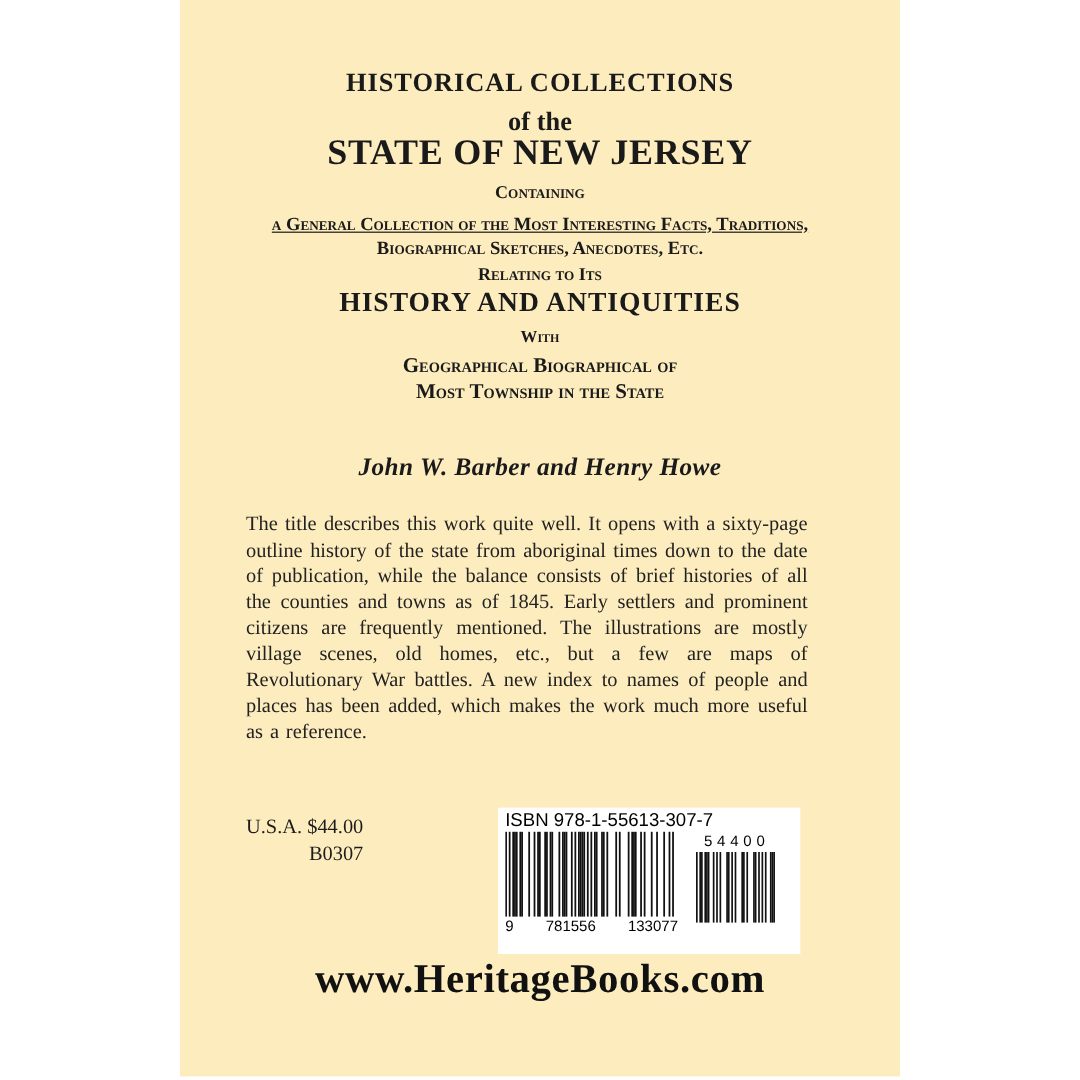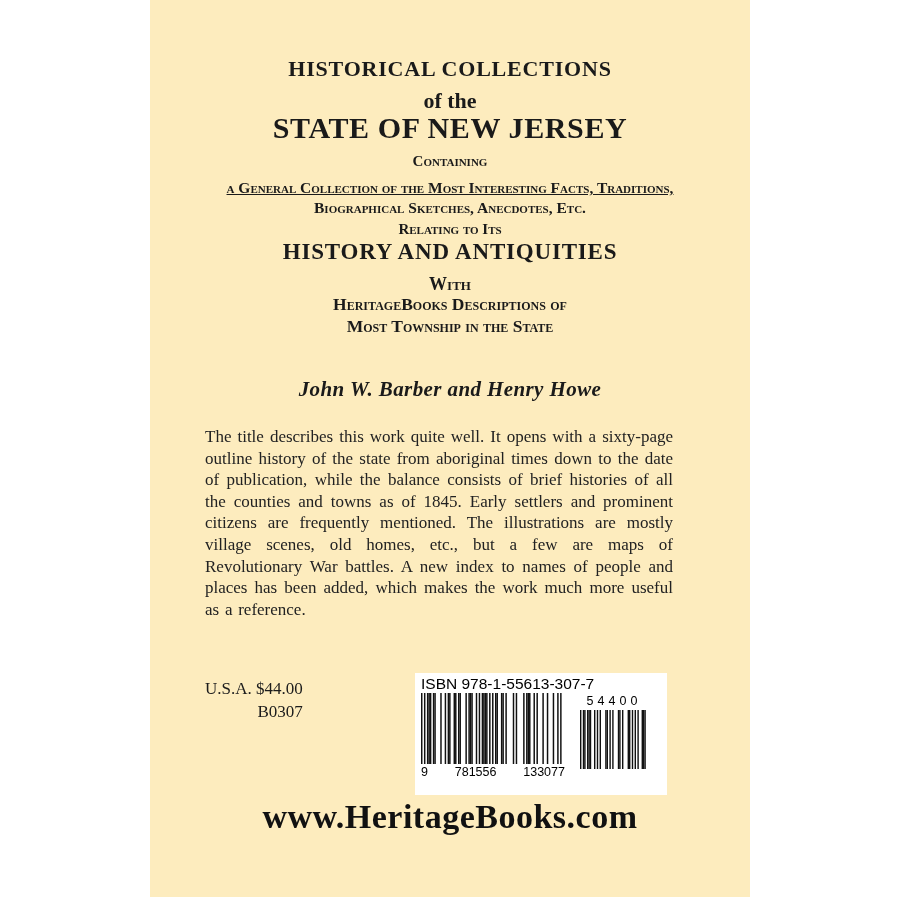--- a/index.html
+++ b/index.html
@@ -22,21 +22,21 @@
   .t-series   { top: 56px;  font-size: 22px; font-weight: bold; letter-spacing: 0.8px; }
   .t-ofthe    { top: 88px;  font-size: 22px; font-weight: 600; }
   .t-main     { top: 111px; font-size: 30px; font-weight: bold; letter-spacing: 0.6px; }
 
   .sc  { font-variant: small-caps; font-weight: bold; }
   .t-containing { top: 153px; font-size: 15px; }
   .t-coll1      { top: 179px; font-size: 15.5px; text-decoration: underline; }
   .t-coll2      { top: 199px; font-size: 15.5px; }
   .t-relating   { top: 221px; font-size: 15px; }
   .t-history    { top: 239px; font-size: 23px; font-weight: bold; letter-spacing: 0.8px; }
-  .t-with       { top: 274px; font-size: 18px; }
+  .t-with       { top: 274px; font-size: 14px; }
   .t-geo1       { top: 294px; font-size: 17.5px; }
   .t-geo2       { top: 316px; font-size: 17.5px; }
 
   .t-authors  { top: 377px; font-size: 21px; font-style: italic; font-weight: 600; letter-spacing: 0.4px; }
 
   .desc {
     position: absolute;
     left: 55px; top: 426px; width: 468px;
     font-size: 17px; line-height: 21.6px;
     text-align: justify;
@@ -85,21 +85,21 @@
   <div class="abs sc t-containing">Containing</div>
 
   <div class="abs t-main">STATE OF NEW JERSEY</div>
   <div class="abs sc t-coll1">a General Collection of the Most Interesting Facts, Traditions,</div>
   <div class="abs sc t-coll2">Biographical Sketches, Anecdotes, Etc.</div>
   <div class="abs sc t-relating">Relating to Its</div>
 
   <div class="abs t-history">HISTORY AND ANTIQUITIES</div>
 
   <div class="abs sc t-with">With</div>
-  <div class="abs sc t-geo1">HeritageBooks Descriptions of</div>
+  <div class="abs sc t-geo1">Geographical Biographical of</div>
   <div class="abs sc t-geo2">Most Township in the State</div>
 
   <div class="abs t-authors">John W. Barber and Henry Howe</div>
 
   <p class="desc">The title describes this work quite well. It opens with a sixty-page outline history of the state from aboriginal times down to the date of publication, while the balance consists of brief histories of all the counties and towns as of 1845. Early settlers and prominent citizens are frequently mentioned. The illustrations are mostly village scenes, old homes, etc., but a few are maps of Revolutionary War battles. A new index to names of people and places has been added, which makes the work much more useful as a reference.</p>
 
   <div class="price-block">
     <div>U.S.A. $44.00</div>
     <div>B0307</div>
   </div>

